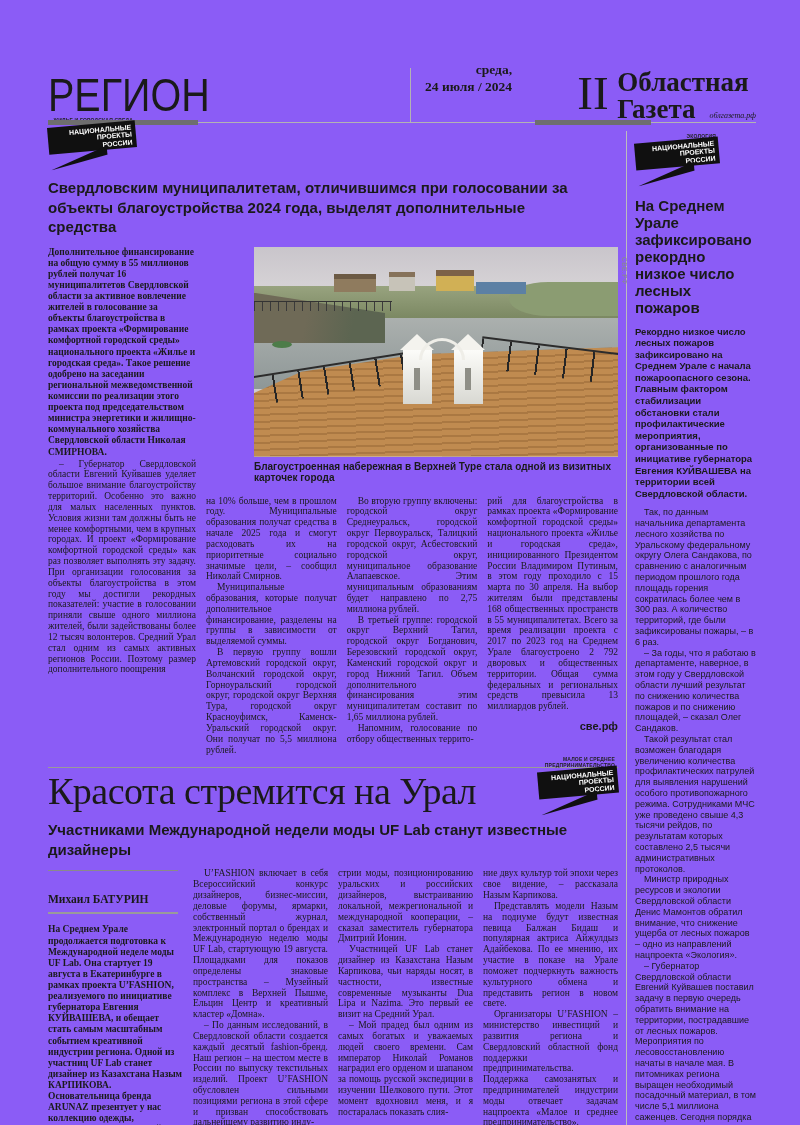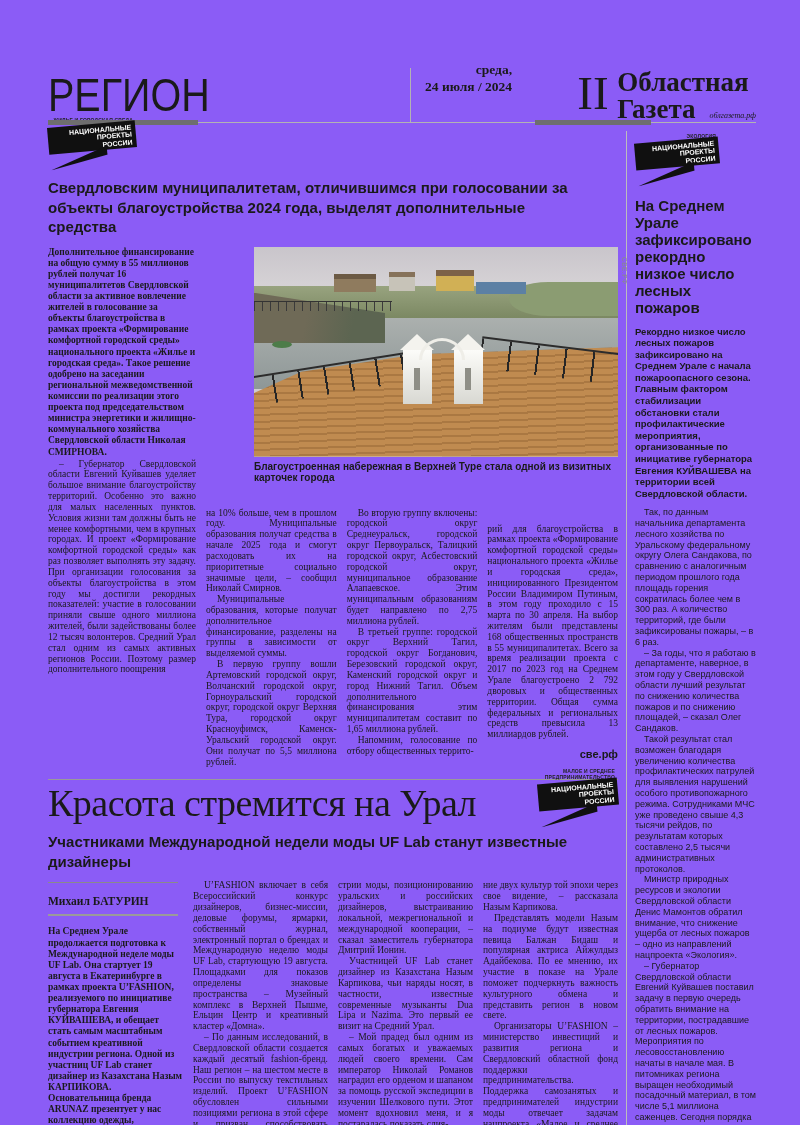--- a/index.html
+++ b/index.html
@@ -36,22 +36,22 @@
         margin:-3px 0 0 2px;transform:rotate(-5deg);}
 
   
   .a1-head{display:flex;}
   .a1-head h1{flex:1;margin:0;font-size:45px;line-height:1.03;font-weight:400;letter-spacing:-1px;}
   .a1-head .nplogo{margin-top:-14px;}
   .subhead{font-family:"Liberation Sans",sans-serif;font-weight:bold;font-size:15px;line-height:1.3;
         margin:10px 0 10px;max-width:548px;}
   .a1-body{display:grid;grid-template-columns:148px 1fr 1fr 1fr;column-gap:10px;}
   .a1-col1{grid-column:1;grid-row:1/3;}
-  .a1-photo{grid-column:2/5;grid-row:1;margin-bottom:25px;padding-left:48px;}
-  .a1-col2{grid-column:2;grid-row:2;} .a1-col3{grid-column:3;grid-row:2;} .a1-col4{grid-column:4;grid-row:2;margin-top:16px;}
+  .a1-photo{grid-column:2/5;grid-row:1;margin-bottom:13px;padding-left:48px;}
+  .a1-col2{grid-column:2;grid-row:2;} .a1-col3{grid-column:3;grid-row:2;} .a1-col4{grid-column:4;grid-row:2;}
   .lede p{margin:0;font-weight:bold;font-size:9.5px;line-height:1.17;text-align:left;}
   .bodytext p{margin:0;font-size:9.5px;line-height:1.14;text-align:justify;text-indent:11px;}
   .bodytext.cont p:first-child{text-indent:0;}
   .a1-col1 .bodytext{margin-top:1px;}
   .source{font-family:"Liberation Sans",sans-serif;font-weight:bold;font-size:11px;text-align:right;margin-top:8px;}
 
   
   .photo-box{position:relative;height:210px;overflow:visible;background:#cfccd0;}
   .photo-clip{position:absolute;inset:0;overflow:hidden;}
   .ph-sky{position:absolute;top:0;left:0;right:0;height:24%;background:linear-gradient(#c9c5cb,#d9d6d8);}
@@ -86,21 +86,21 @@
         color:#8a8a8a;writing-mode:vertical-rl;letter-spacing:.5px;}
 
   
   .a2{border-top:1px solid #9a9a9a;margin-top:12px;padding-top:4px;}
   .a2-head{display:flex;align-items:flex-start;}
   .a2-head h2{flex:1;margin:0;font-size:38px;line-height:1.05;font-weight:400;letter-spacing:-.5px;}
   .a2-head .nplogo{width:80px;margin-top:-16px;}
   .a2 .subhead{margin:7px 0 9px;}
   .a2-body{display:grid;grid-template-columns:repeat(4,1fr);column-gap:10px;}
   .byline{border-top:1px solid #8a8a8a;border-bottom:2px solid #9a9a9a;font-weight:bold;font-size:11.5px;
-        padding:12px 0 7px;margin:2px 0 10px;width:96%;}
+        padding:22px 0 7px;margin:2px 0 10px;width:96%;}
   .a2-col4wrap{position:relative;}
 
   
   .sb-logo{width:84px;margin:2px 0 14px;}
   .sb-head{font-weight:bold;font-size:15px;line-height:1.13;margin:0 0 9px;}
   .sb-lede p{margin:0;font-weight:bold;font-size:9.5px;line-height:1.22;text-align:left;}
   .sb-body{margin-top:8px;}
   .sb-body p{margin:0;font-size:9px;line-height:1.2;text-indent:9px;text-align:left;}
 </style>
 </head>

